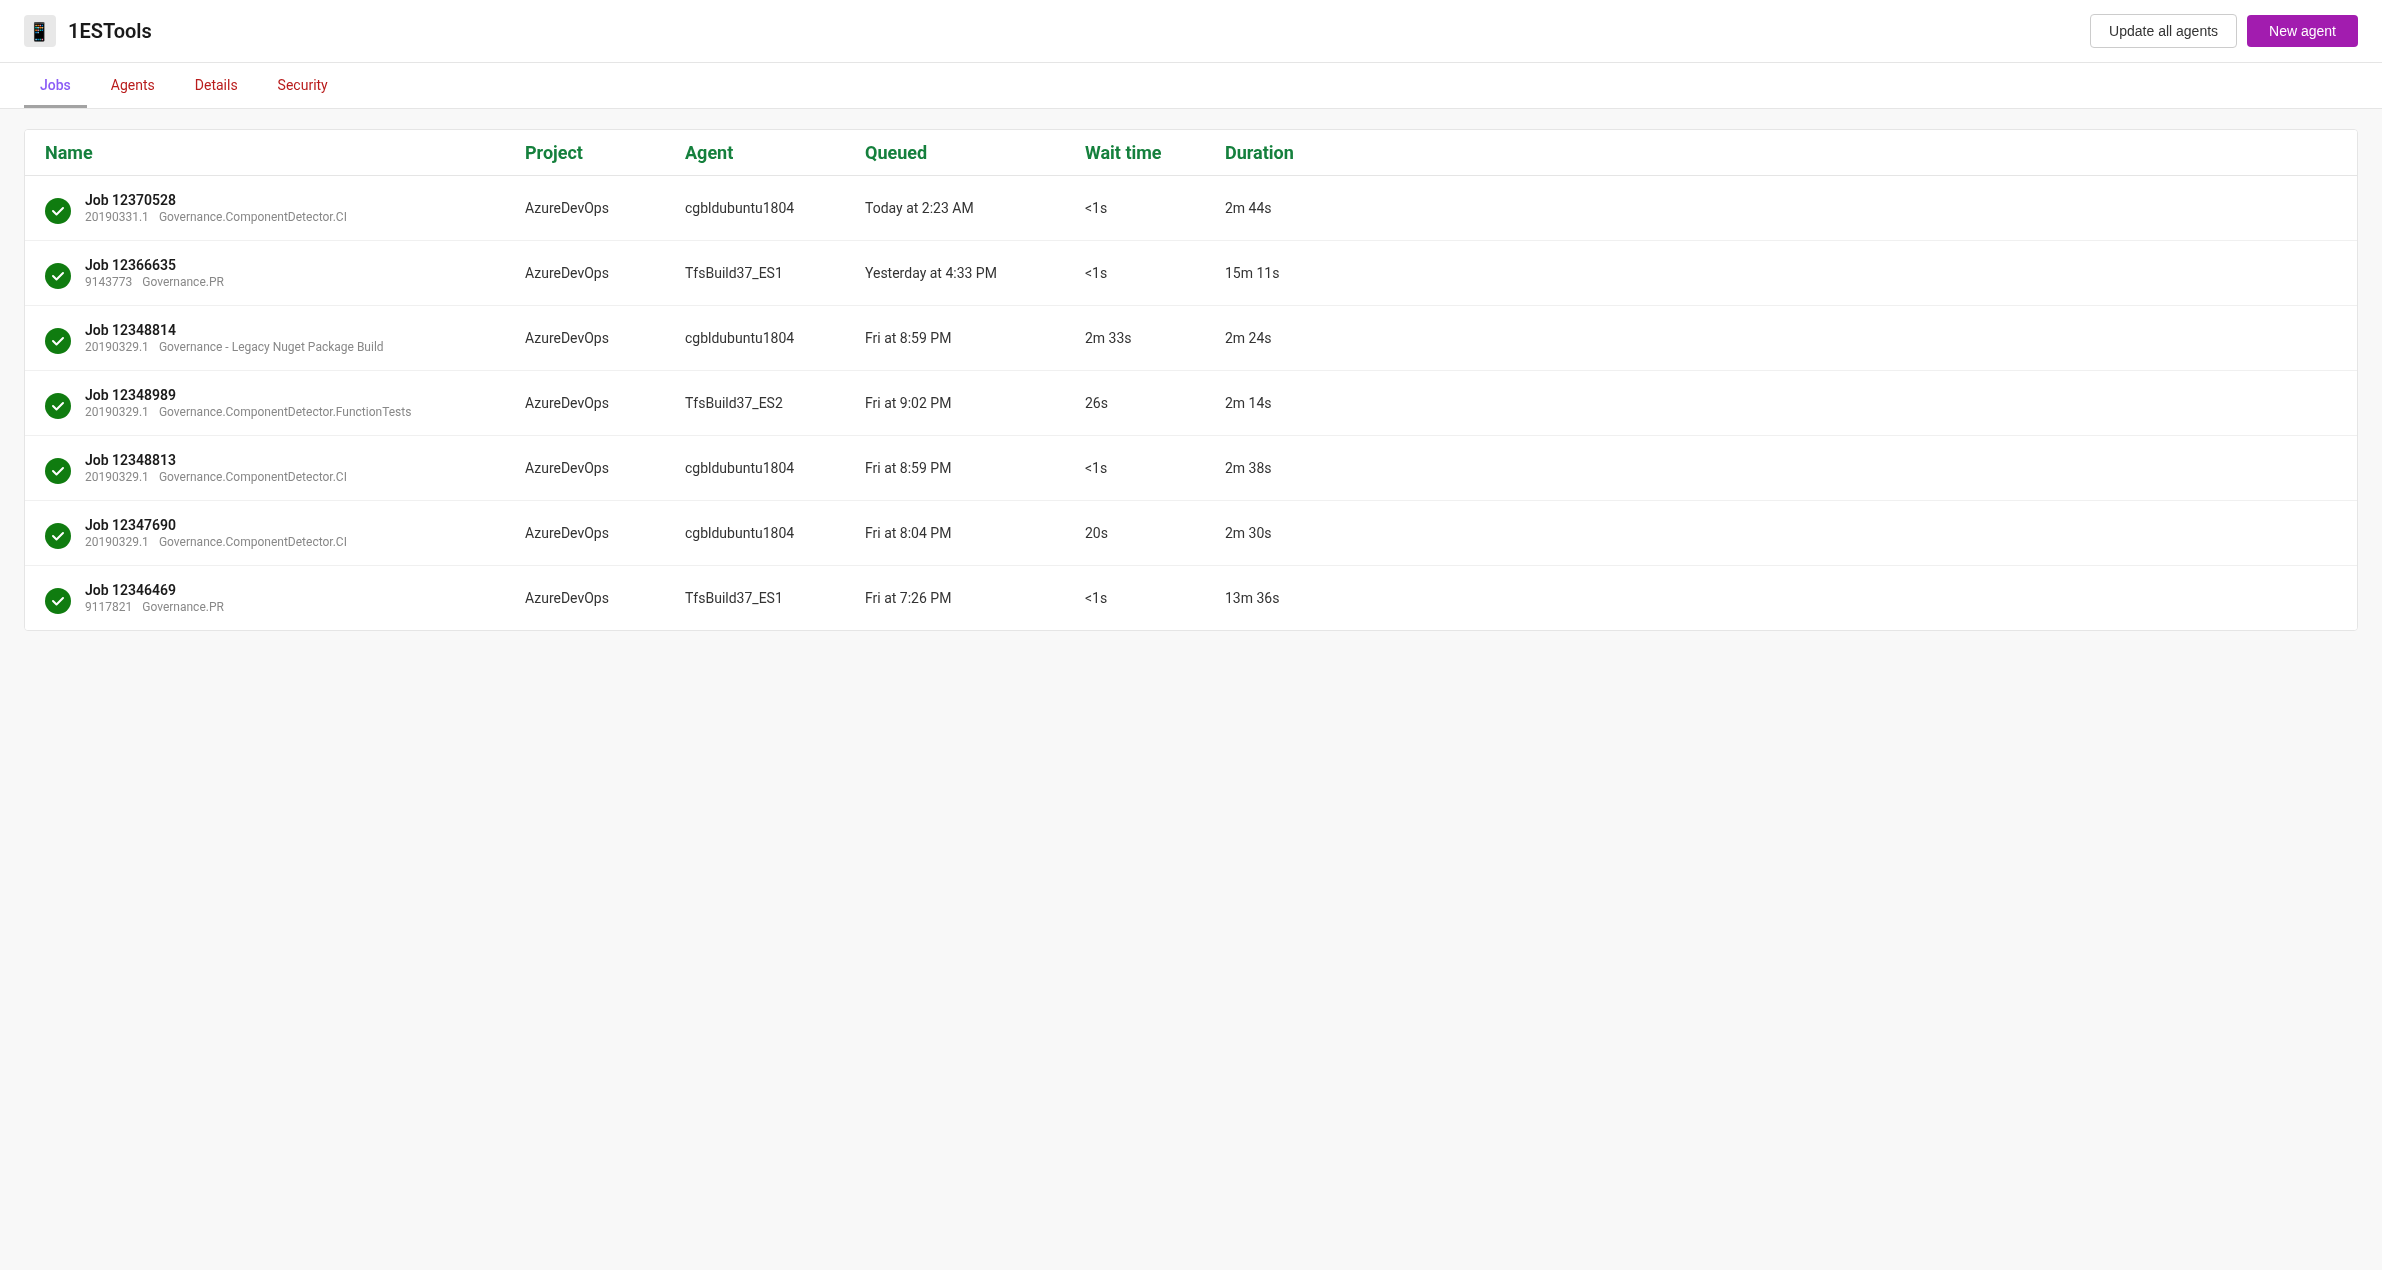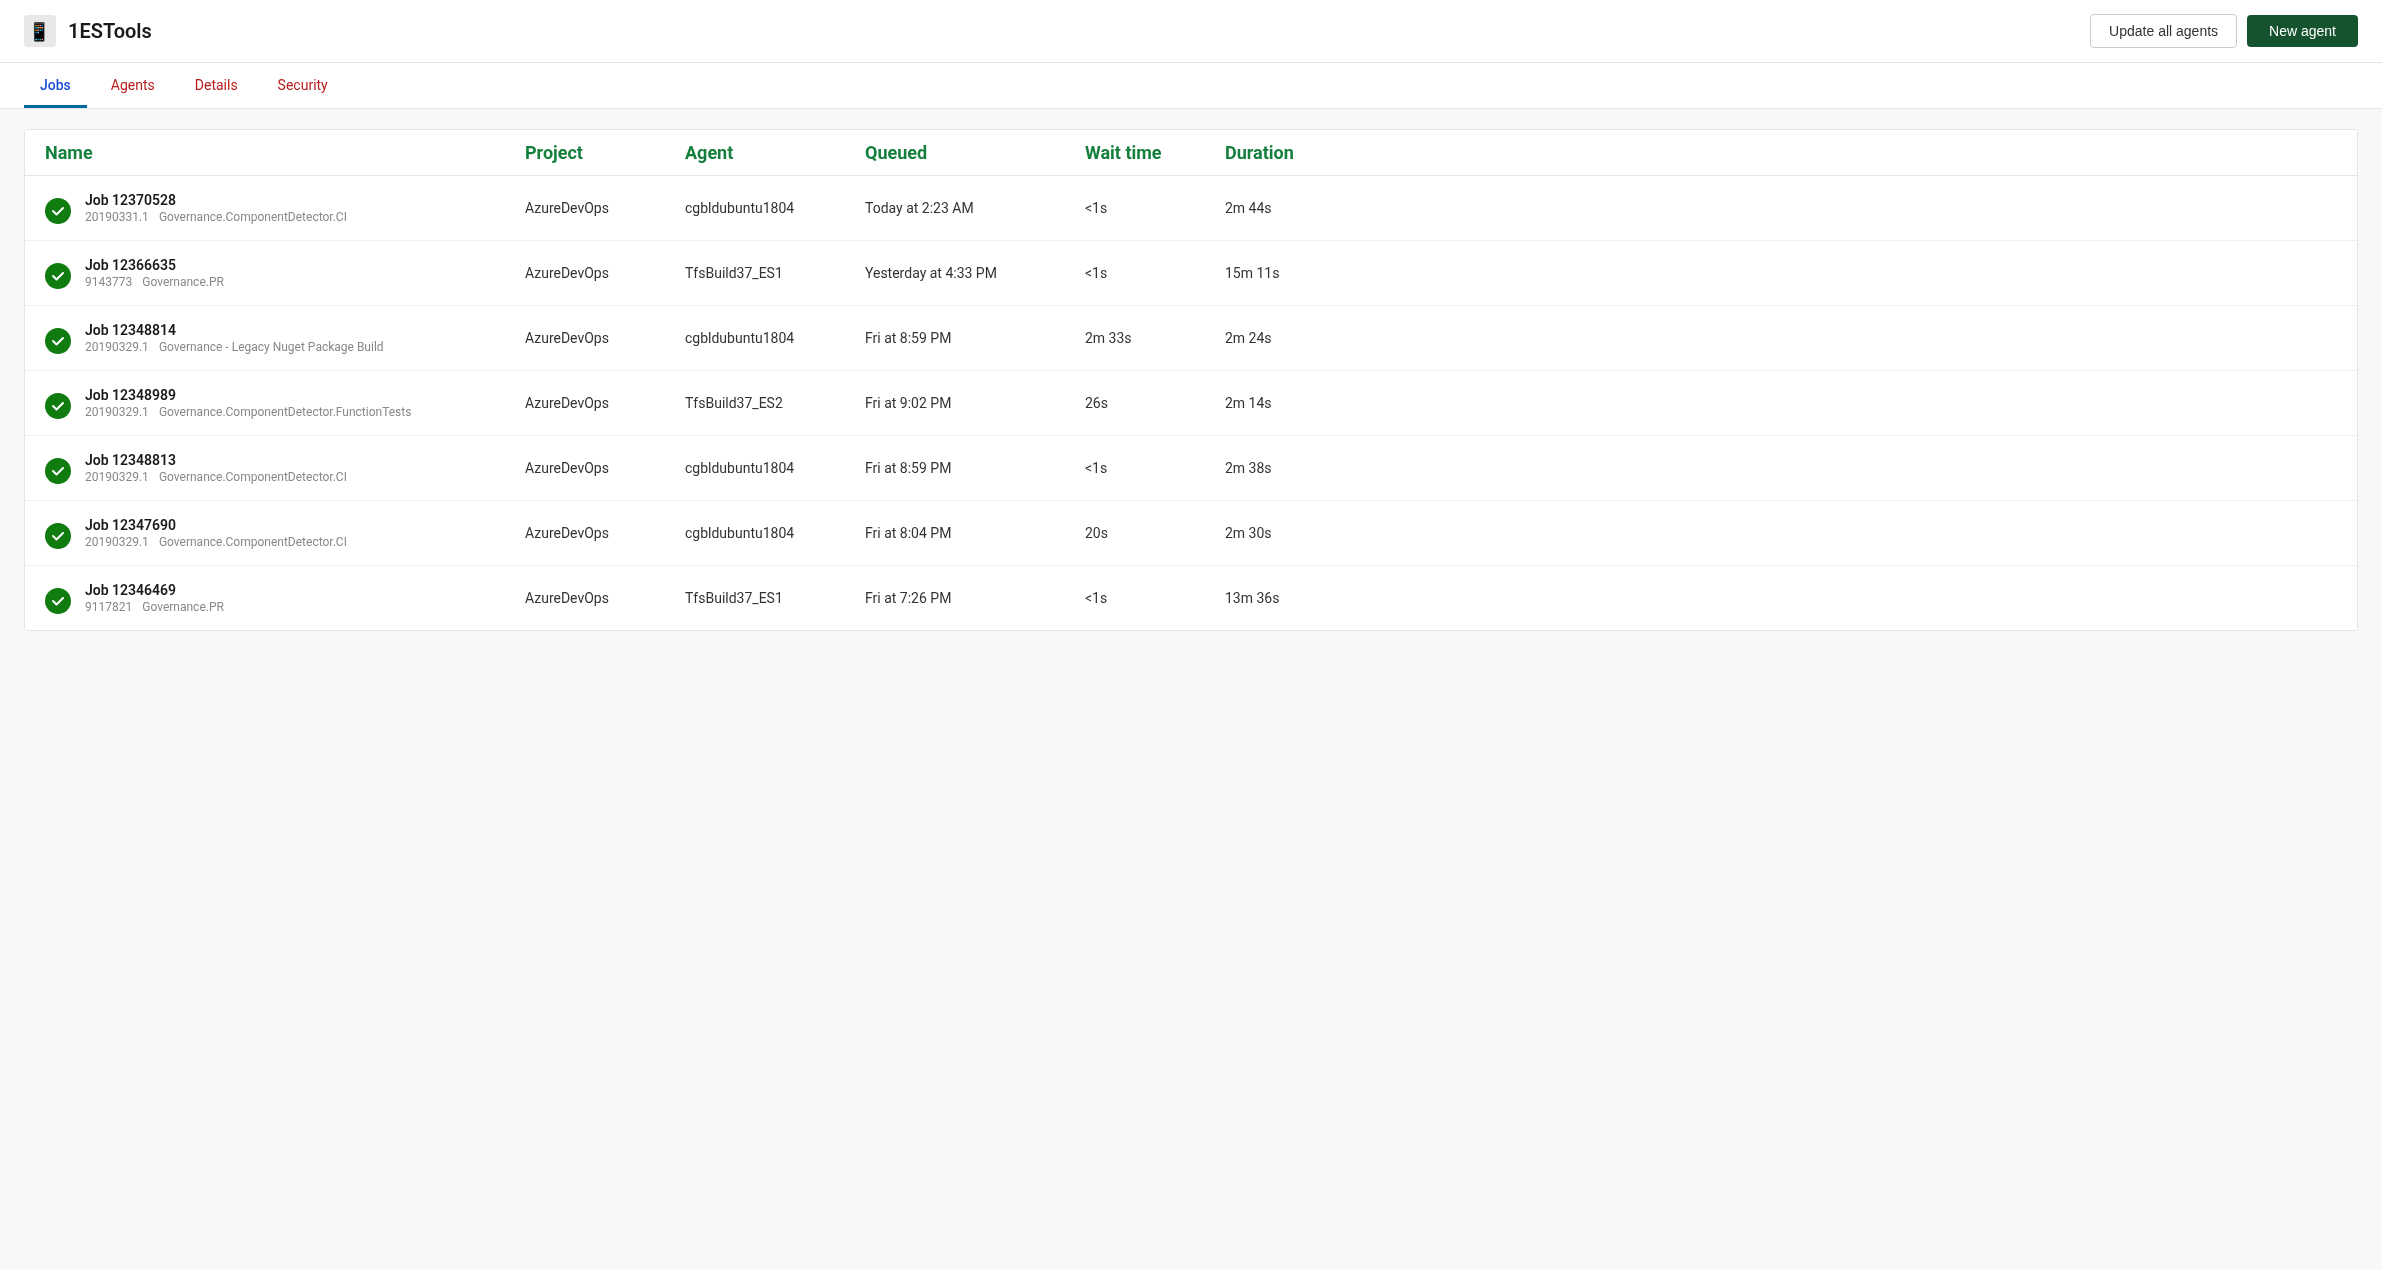--- a/index.html
+++ b/index.html
@@ -49,21 +49,21 @@
       border: 1px solid #ccc;
       background: #fff;
       border-radius: 4px;
       cursor: pointer;
       font-size: 14px;
       color: #333;
     }
     .btn-primary {
       padding: 8px 22px;
       border: none;
-      background: #14532d;
+      background: #a21caf;
       color: #fff;
       border-radius: 4px;
       cursor: pointer;
       font-size: 14px;
       font-weight: 500;
     }
 
     
     .tabs {
       display: flex;
@@ -74,22 +74,22 @@
     }
     .tab {
       padding: 14px 16px 12px;
       cursor: pointer;
       font-size: 14px;
       color: #b91c1c;
       border-bottom: 3px solid transparent;
       margin-right: 8px;
     }
     .tab.active {
-      color: #1d4ed8;
-      border-bottom: 3px solid #0369a1;
+      color: #8b5cf6;
+      border-bottom: 3px solid #a3a3a3;
       font-weight: 500;
     }
 
     
     .main {
       padding: 20px 24px;
       background: #f8f8f8;
     }
 
     

